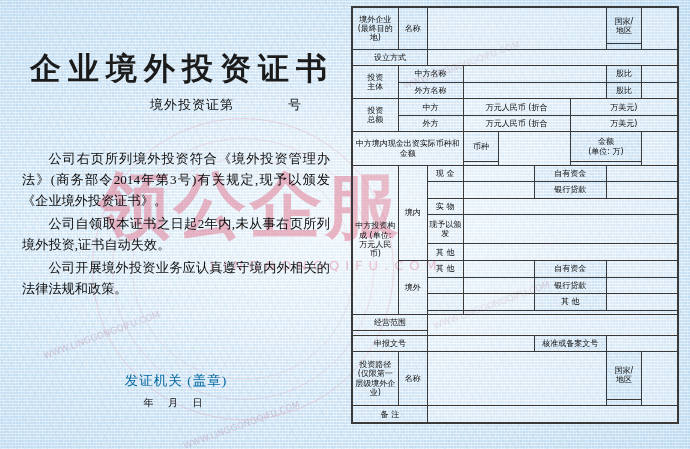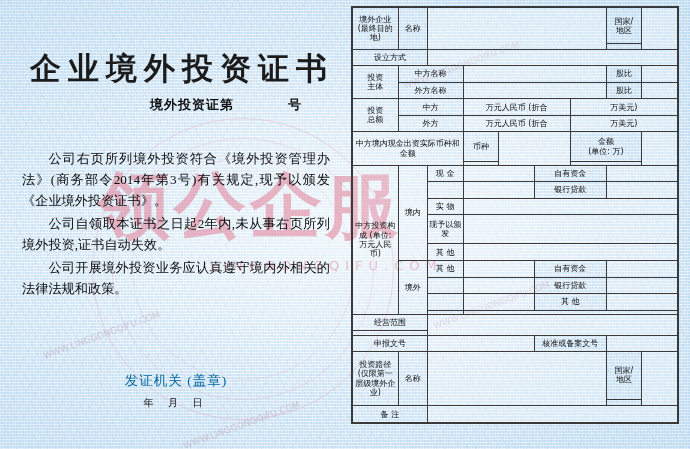--- a/index.html
+++ b/index.html
@@ -73,21 +73,21 @@
   .cert-title{
     position:absolute;left:30px;top:48px;
     font-family:Liberation Mono, monospace;
     font-size:31px;font-weight:bold;
     letter-spacing:7px;
     color:#1b1b1b;
     white-space:nowrap;
   }
   .cert-no-line{
     position:absolute;left:150px;top:96px;
-    font-size:13px;color:#111;white-space:nowrap;letter-spacing:1px;font-weight:bold;
+    font-size:13px;color:#111;white-space:nowrap;letter-spacing:1px;
   }
   .cert-no-line .gap{display:inline-block;width:54px;}
   .body-text{
     position:absolute;left:22px;top:148px;width:312px;
     font-size:13.2px;line-height:21px;color:#0d0d0d;
     text-align:justify;
   }
   .body-text p{margin:0 4px 2px 0;text-indent:2em;}
   .issuer{
     position:absolute;left:0;top:372px;width:352px;text-align:center;

